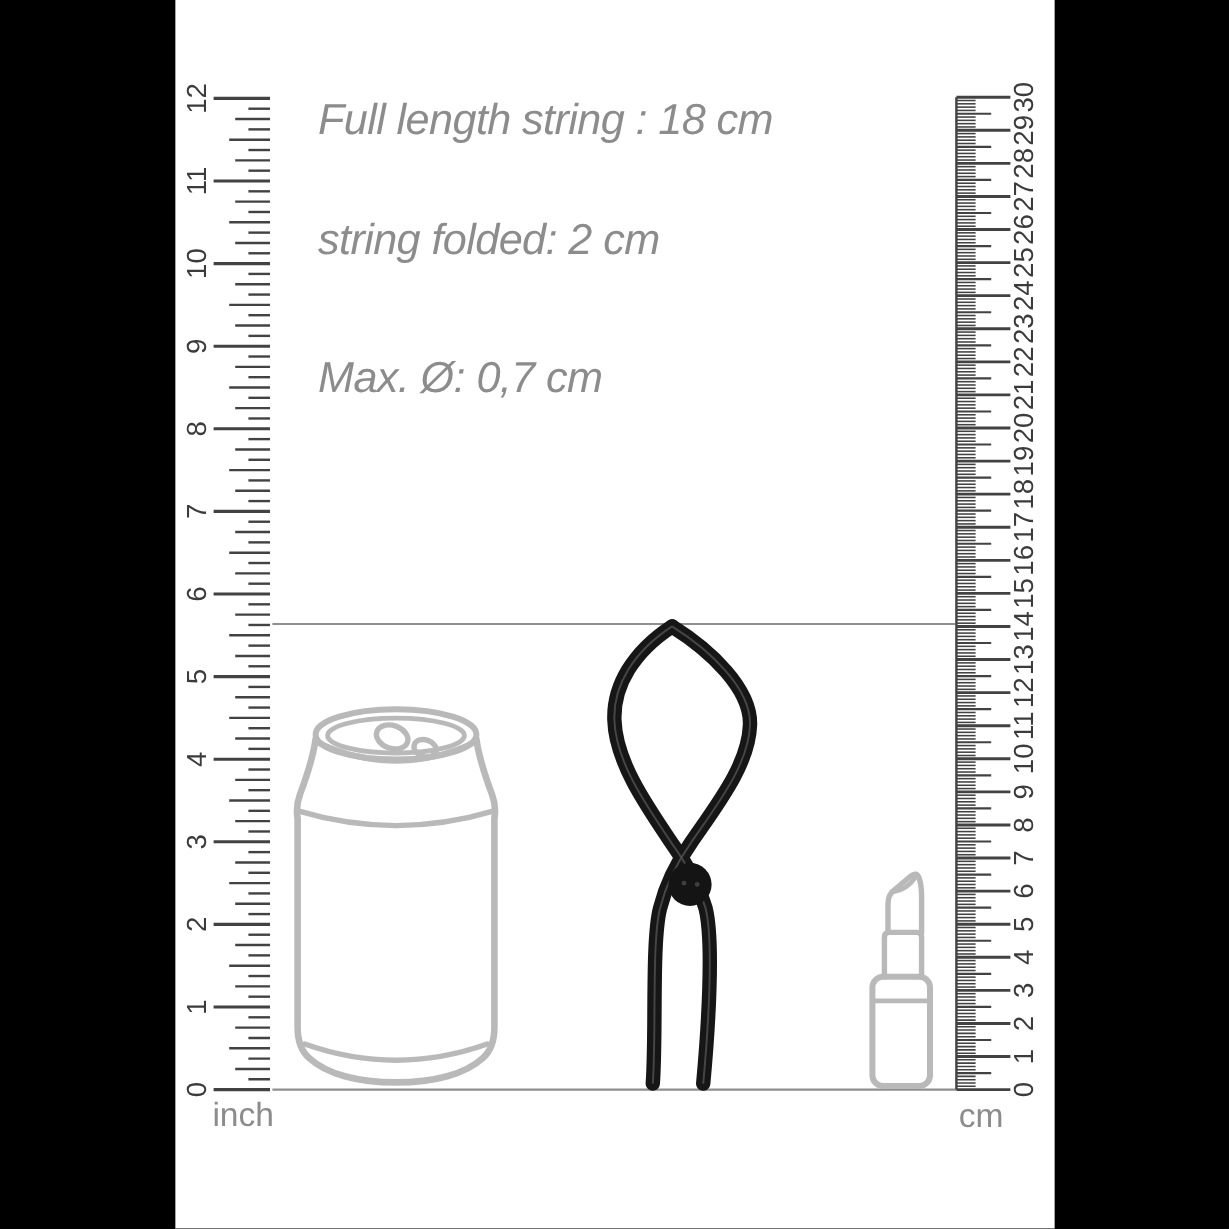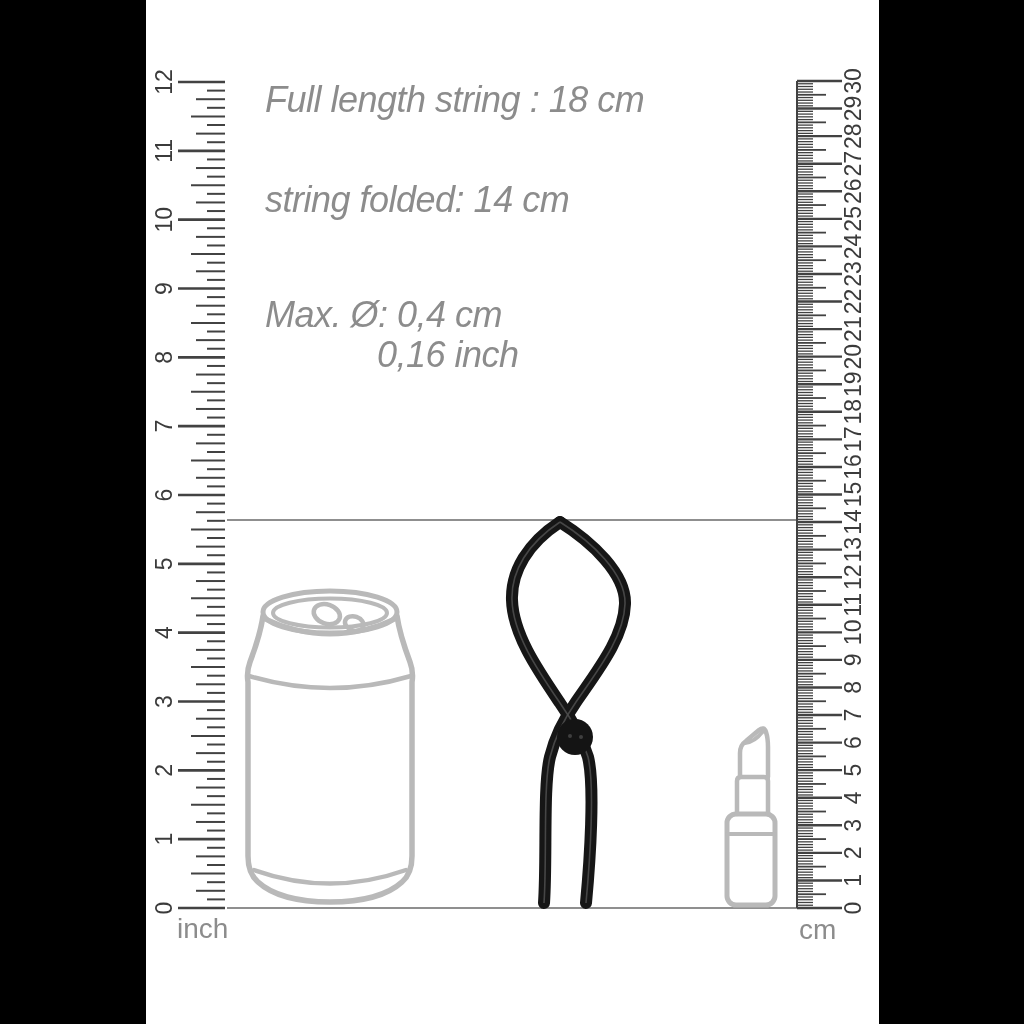--- a/index.html
+++ b/index.html
@@ -517,22 +517,21 @@
       <rect x="727" y="814" width="48" height="91" rx="9" stroke-width="5"></rect>
       <path d="M 727 834 L 775 834" stroke-width="4"></path>
       <path d="M 737 814 L 737 781 Q 737 777 741 777 L 764 777 Q 768 777 768 781 L 768 814" stroke-width="4.5"></path>
       <path d="M 740 777 L 740 753 Q 740 745 746 741 L 759 730 Q 764 726 766 732
                Q 768 738 768 747 L 768 777" stroke-width="4.5"></path>
       <path d="M 745 743 Q 755 742 763 731" stroke-width="4"></path>
     </g>
   </svg>
 
   <div class="ann" id="ann1-l1">Full length string : 18 cm</div>
-  <div class="ann" id="ann2-l1">string folded: 14 cm</div>
-  <div class="ann" id="ann3-l1">Max. Ø: 0,4 cm</div>
-  <div class="ann" id="ann3-l2">0,16 inch</div>
+  <div class="ann" id="ann2-l1">string folded: 2 cm</div>
+  <div class="ann" id="ann3-l1">Max. Ø: 0,7 cm</div>
 
   <div class="unit-label" id="inch-label">inch</div>
   <div class="unit-label" id="cm-label">cm</div>
 
   <div class="bar" id="bar-left"></div>
   <div class="bar" id="bar-right"></div>
 </div>
 
 </body></html>

